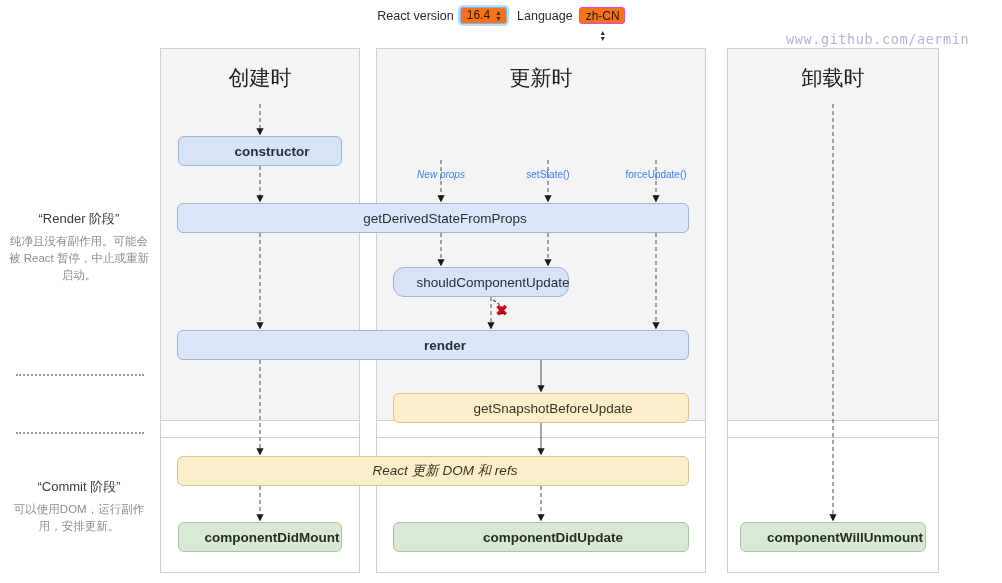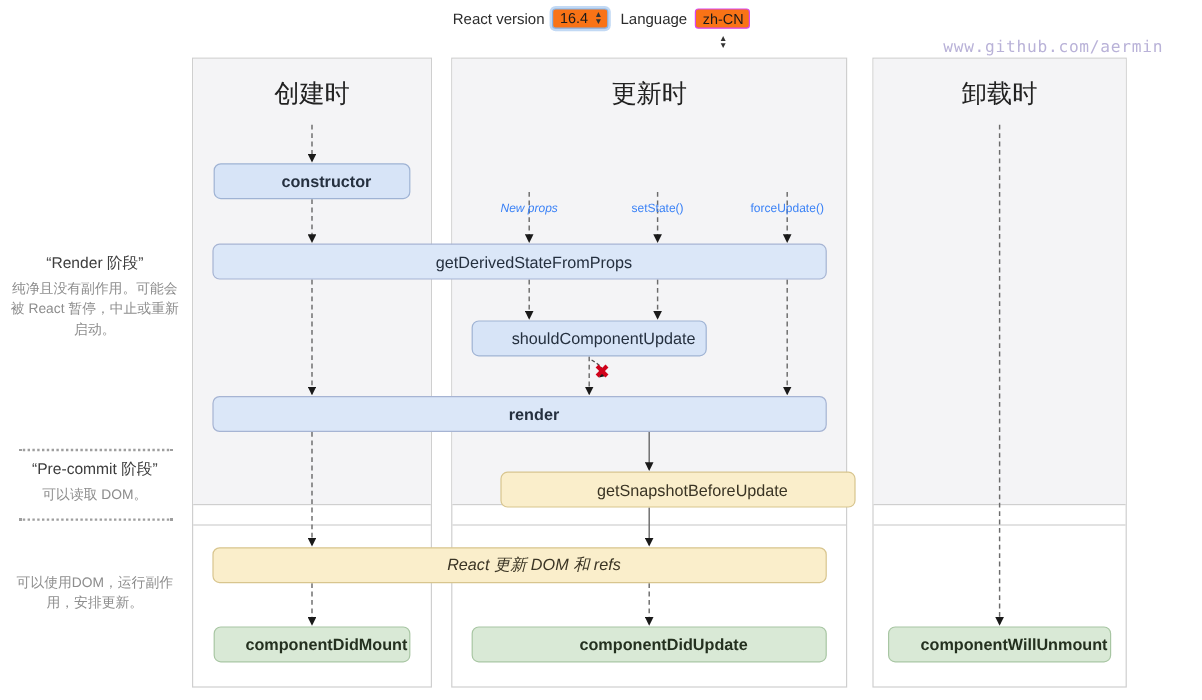--- a/index.html
+++ b/index.html
@@ -181,23 +181,23 @@
     color: #3a3424;
   }
   .node.green {
     background: #d9e9d6;
     border: 1px solid #a8c6a3;
     color: #24301f;
   }
 
   #n-constructor   { left: 178px; top: 136px; width: 164px; height: 30px; font-weight: bold; }
   #n-gdsfp         { left: 177px; top: 203px; width: 512px; height: 30px; }
-  #n-scu           { left: 393px; top: 267px; width: 196px; height: 30px; }
+  #n-scu           { left: 393px; top: 267px; width: 176px; height: 30px; border-radius: 11px; }
   #n-render        { left: 177px; top: 330px; width: 512px; height: 30px; font-weight: bold; }
-  #n-gsbu          { left: 393px; top: 393px; width: 296px; height: 30px; margin-left: 24px; }
+  #n-gsbu          { left: 393px; top: 393px; width: 296px; height: 30px; }
   #n-updatedom     { left: 177px; top: 456px; width: 512px; height: 30px; font-style: italic; text-align: center; }
   #n-cdm           { left: 178px; top: 522px; width: 164px; height: 30px; font-weight: bold; }
   #n-cdu           { left: 393px; top: 522px; width: 296px; height: 30px; font-weight: bold; }
   #n-cwu           { left: 740px; top: 522px; width: 186px; height: 30px; font-weight: bold; }
 
   
   .trigger {
     position: absolute;
     font-size: 10px;
     color: #3b82f6;
@@ -327,22 +327,19 @@
   <div class="node green" id="n-cdu">componentDidUpdate</div>
   <div class="node green" id="n-cwu">componentWillUnmount</div>
 
   <div id="red-x">✖</div>
 
   <div class="phase-legend" id="legend-render">
     <div class="phase-title">“Render 阶段”</div>
     <div class="phase-desc">纯净且没有副作用。可能会被 React 暂停，中止或重新启动。</div>
   </div>
   <div class="dotted-sep" id="sep-1"></div>
-  <div class="phase-legend" id="legend-precommit">
-    <div class="phase-title">“Pre-commit 阶段”</div>
-    <div class="phase-desc">可以读取 DOM。</div>
-  </div>
   <div class="dotted-sep" id="sep-2"></div>
   <div class="phase-legend" id="legend-commit">
+    <div class="phase-title">“Commit 阶段”</div>
     <div class="phase-desc">可以使用DOM，运行副作用，安排更新。</div>
   </div>
 
 </div>
 
 </body></html>

